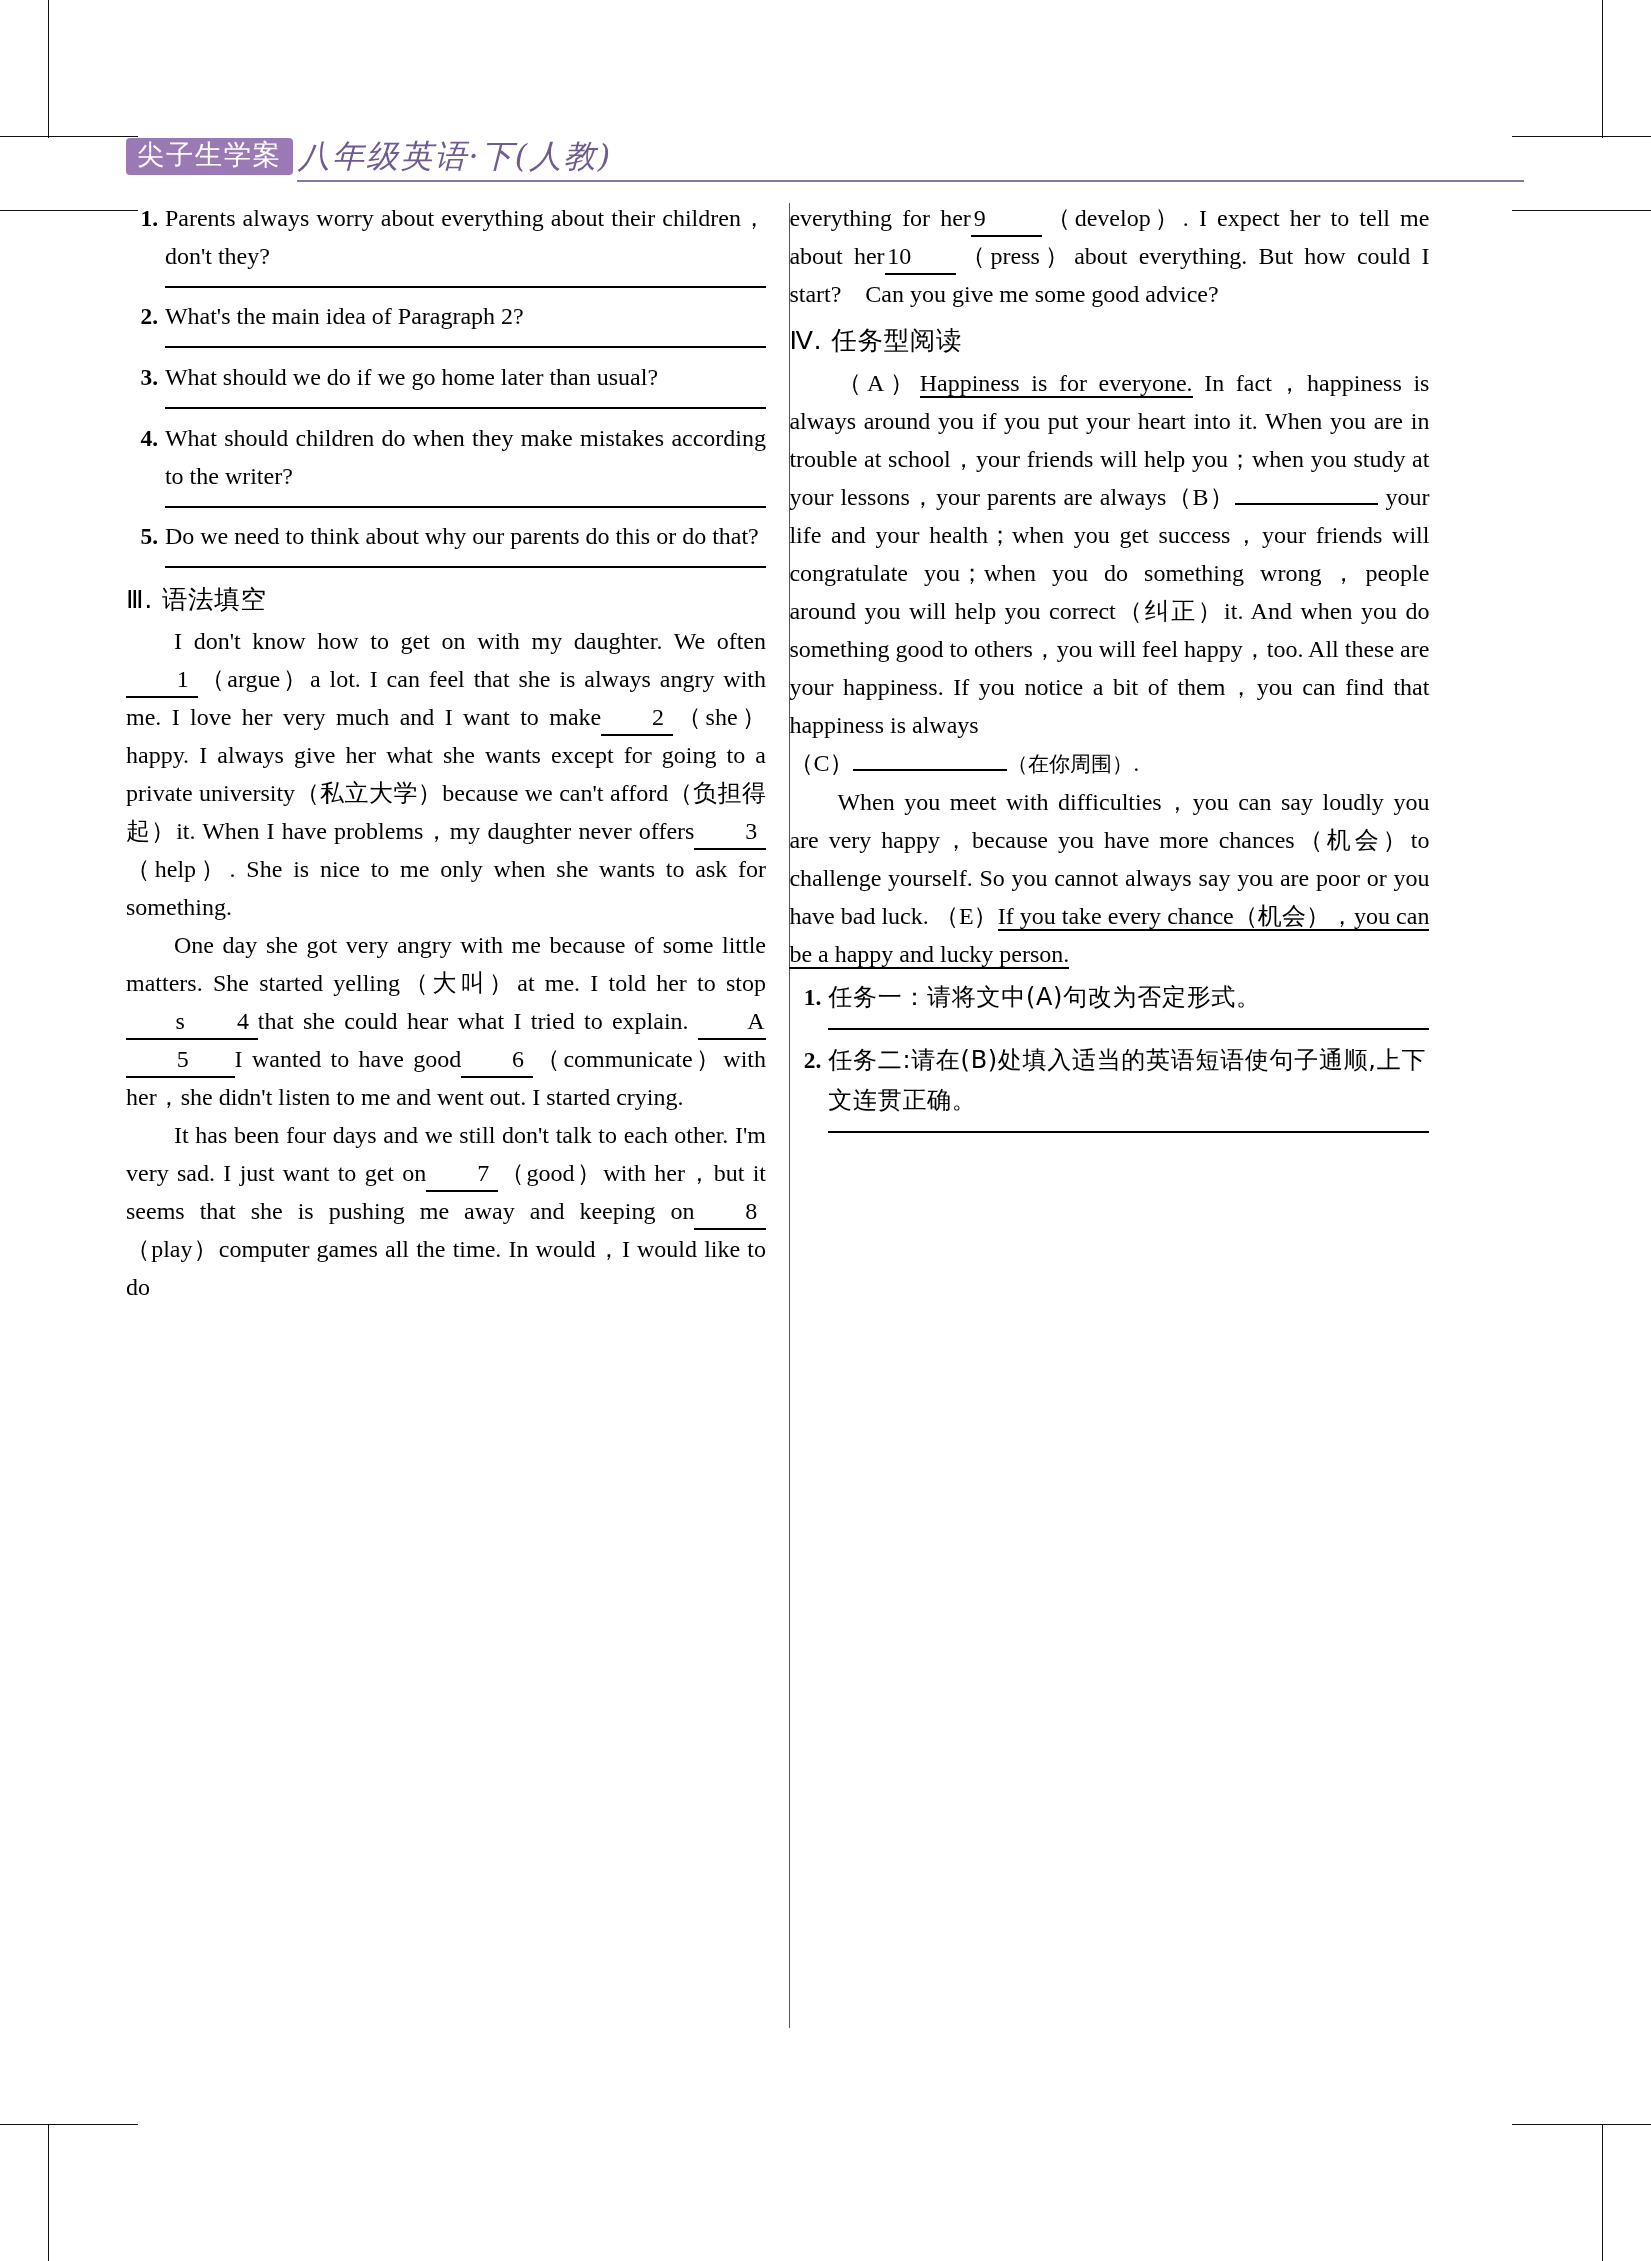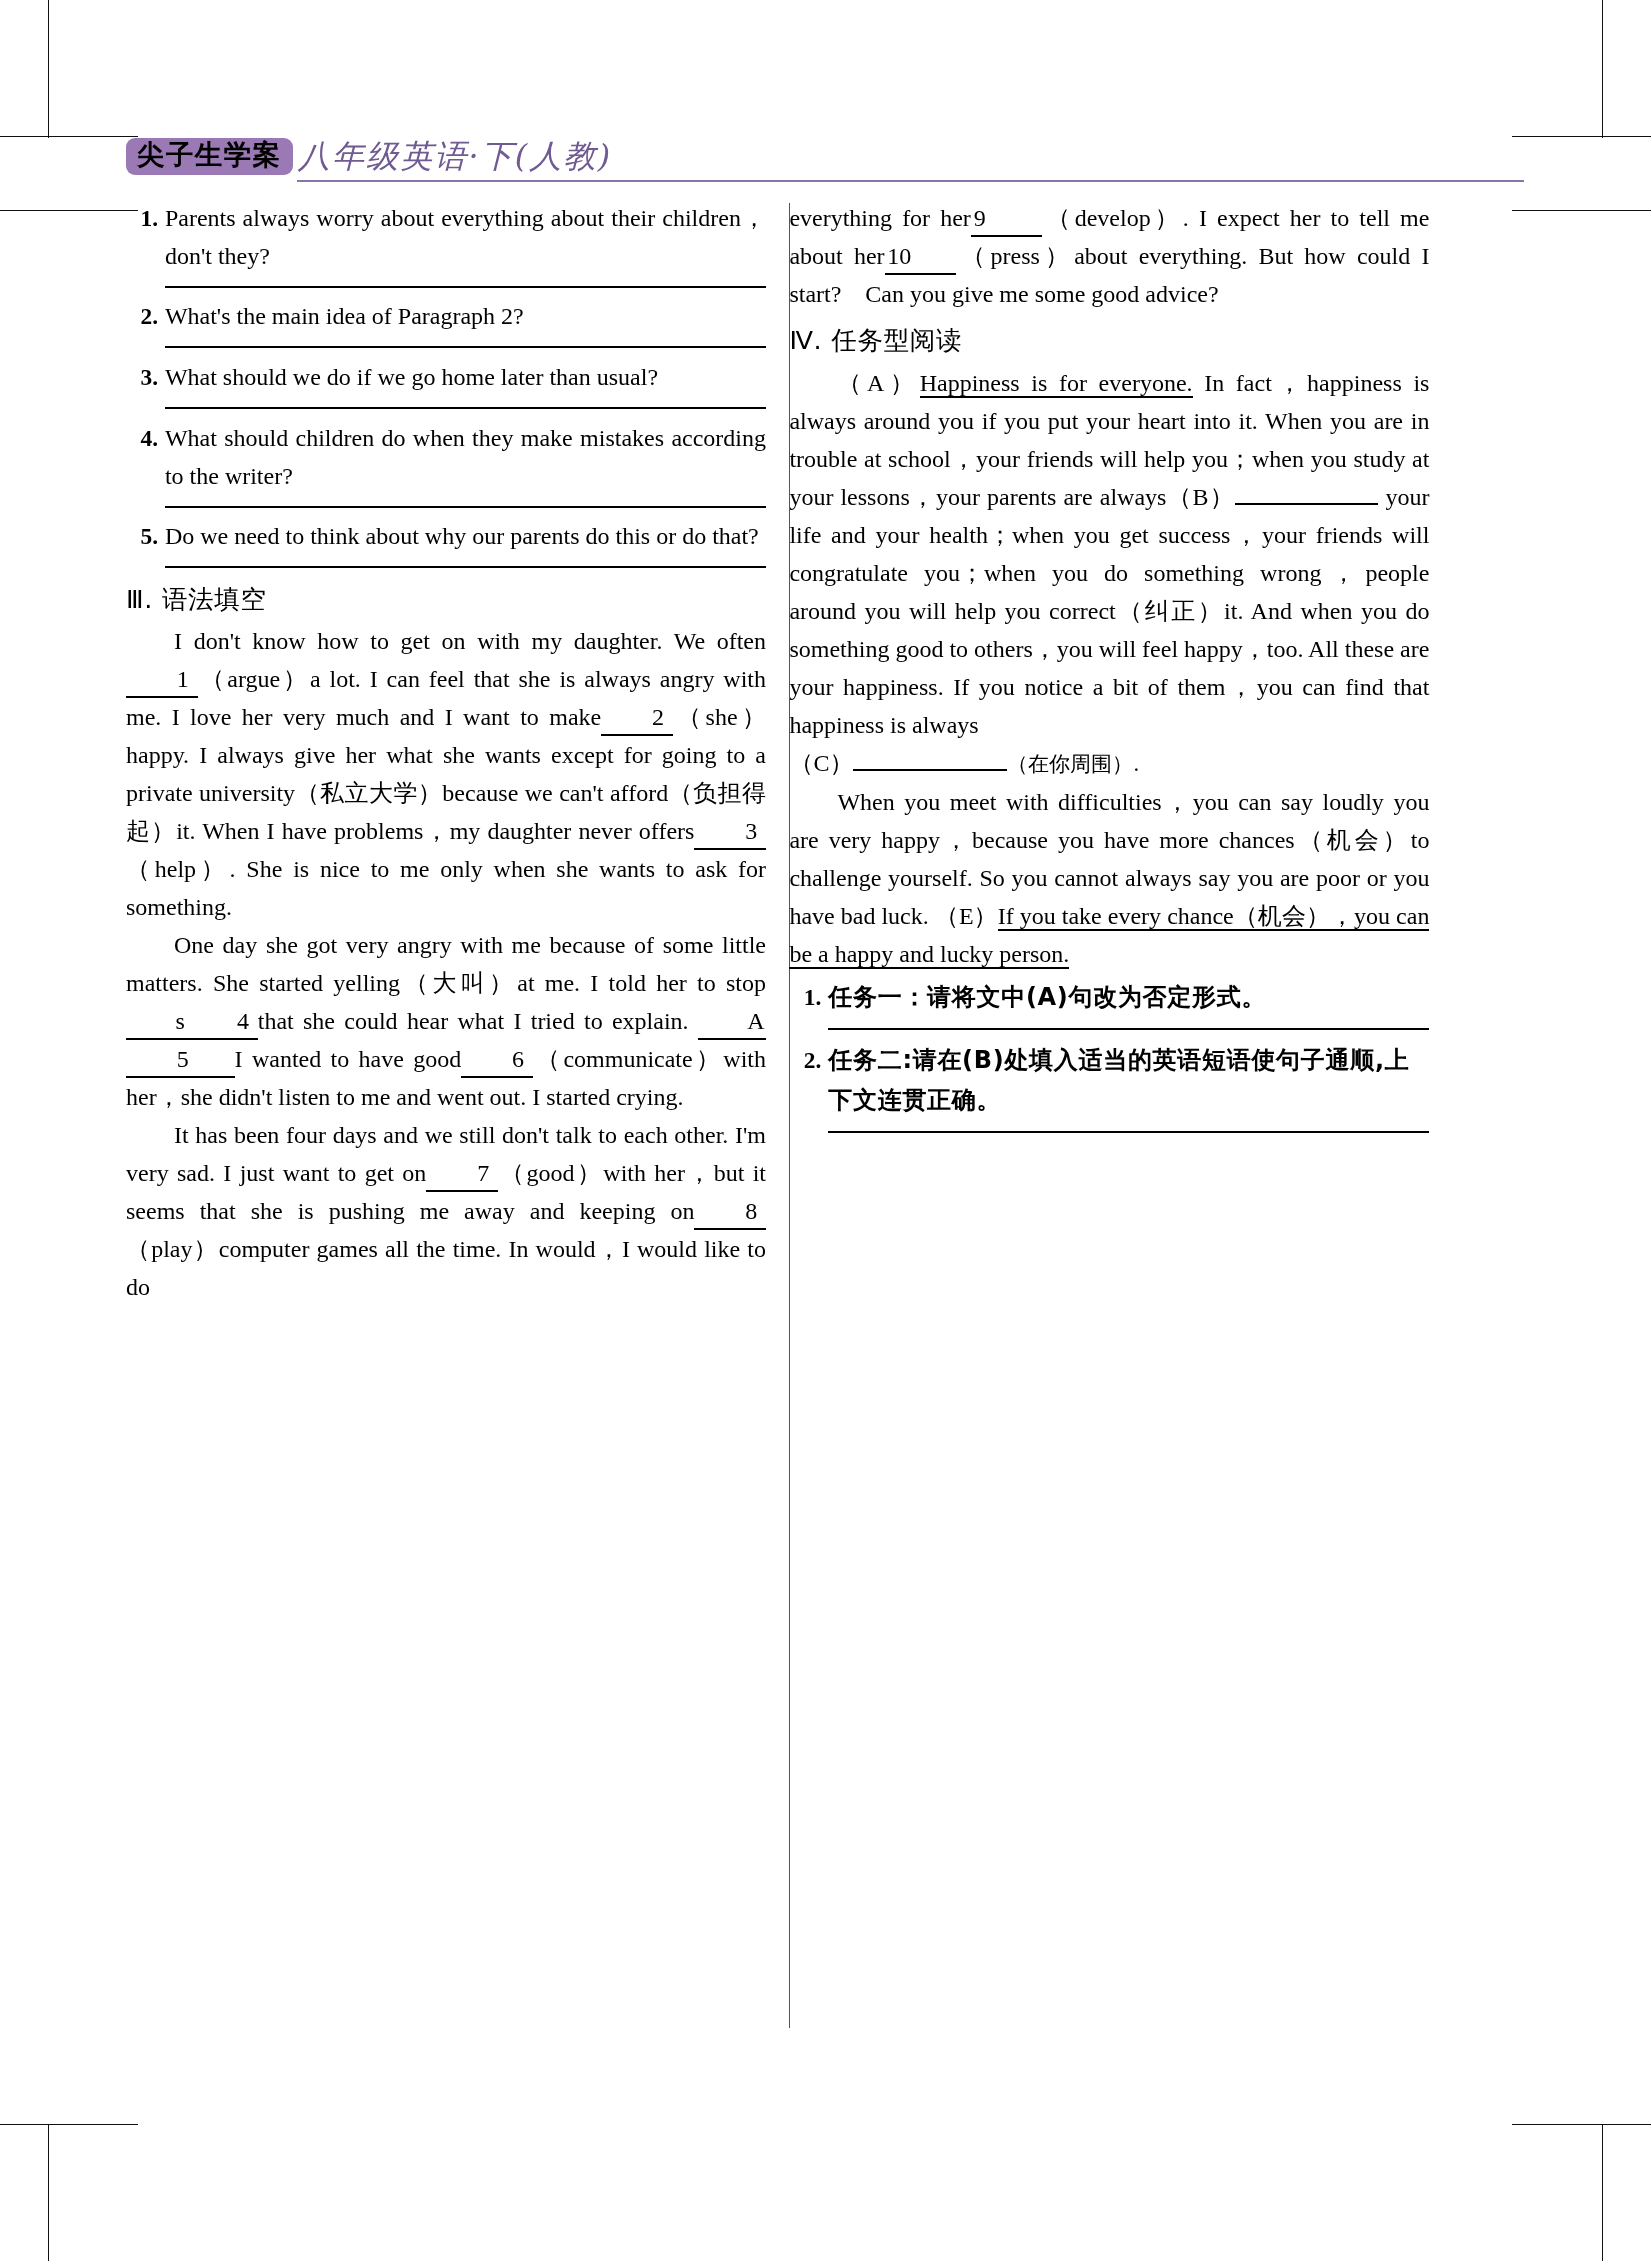--- a/index.html
+++ b/index.html
@@ -14,24 +14,24 @@
   .crop-v{width:1.4px;}
   .crop-h{height:1.4px;}
 
   
   .page{position:absolute;left:126px;top:135px;width:1398px;height:1983px;}
 
   
   .header{position:relative;height:54px;}
   .badge{
     position:absolute;left:0;top:2.8px;
-    background:#9b79b5;color:#000000;border-radius:9px;
+    background:#9b79b5;color:#ffffff;border-radius:4px;
     padding:3.4px 11px 6.2px 11px;
     font-family:"DejaVu Sans","Liberation Sans",sans-serif;
-    font-weight:bold;font-size:27.5px;letter-spacing:1.4px;line-height:1;
+    font-weight:normal;font-size:27.5px;letter-spacing:1.4px;line-height:1;
   }
   .hdr-title{
     position:absolute;left:172px;top:0;
     color:#6f5b91;font-size:32px;letter-spacing:2.1px;
     font-family:"DejaVu Serif","Liberation Serif",serif;
     font-style:italic;
   }
   .hdr-rule{position:absolute;left:171px;right:0;top:45px;height:2.1px;background:#8b74ac;}
 
   
@@ -76,21 +76,21 @@
   .blank.empty2{min-width:148px;}
   .hint{display:inline-block;border-bottom:2.1px solid #000;line-height:33px;padding:0 1.4px;}
 
   .uline{border-bottom:2.1px solid #000;}
   .cnserif{font-family:"DejaVu Serif","Liberation Serif",serif;font-size:21px;}
 
   .taskq{display:flex;margin-top:4.1px;}
   .taskq .qnum{line-height:40px;}
   .taskq .tbody{
     flex:1;font-family:"DejaVu Sans","Liberation Sans",sans-serif;
-    font-weight:bold;font-size:24px;line-height:40px;letter-spacing:0.7px;
+    font-weight:normal;font-size:24px;line-height:40px;letter-spacing:0.7px;
   }
 </style>
 </head>
 <body>
 
 <div class="crop crop-v" style="left:48px;top:0;height:138px;"></div>
 <div class="crop crop-h" style="left:0;top:136px;width:138px;"></div>
 <div class="crop crop-h" style="left:0;top:210px;width:138px;"></div>
 <div class="crop crop-v" style="left:1602px;top:0;height:138px;"></div>
 <div class="crop crop-h" style="left:1512px;top:136px;width:139px;"></div>

